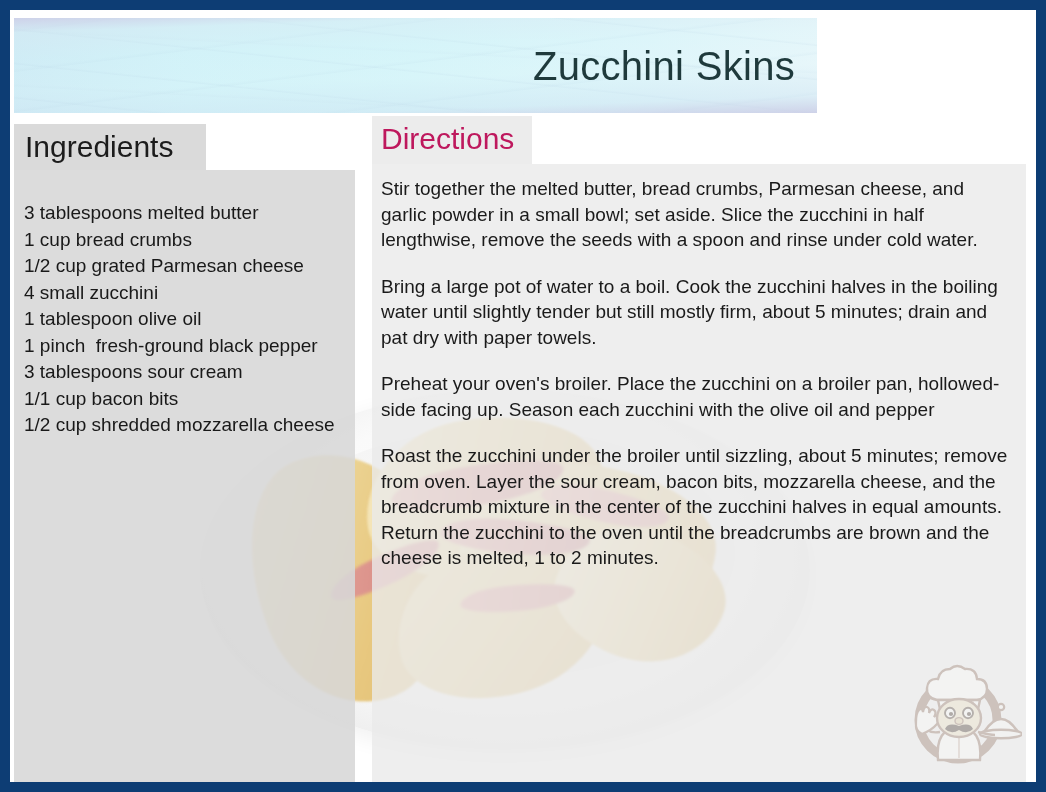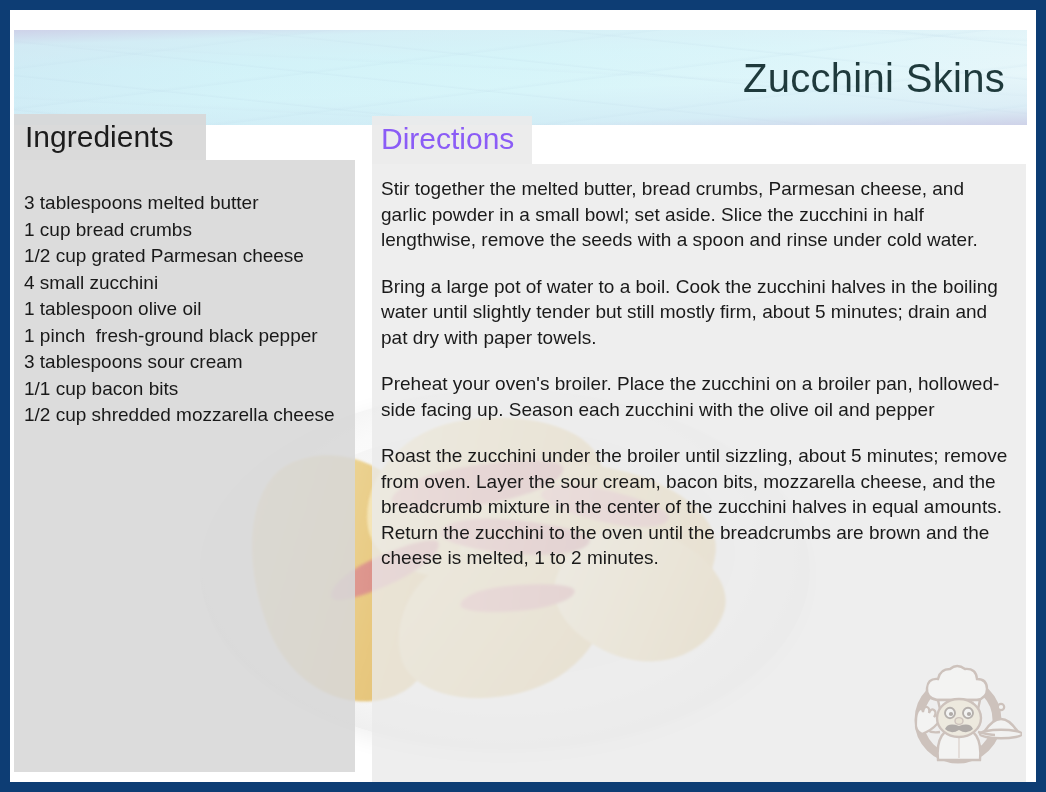--- a/index.html
+++ b/index.html
@@ -100,21 +100,21 @@
         transform: rotate(12deg); }
   .b5 { left: 300px; top: 215px; width: 115px; height: 26px;
         background: linear-gradient(100deg, #e2998f 0%, #cd7b78 100%);
         transform: rotate(-6deg); }
 
   
   .banner {
     position: absolute;
     left: 4px;
     top: 8px;
-    width: 1013px;
+    width: 803px;
     height: 95px;
     background:
       linear-gradient(178deg,
         rgba(206,208,232,0.92) 0%,
         rgba(212,235,244,0.55) 12%,
         rgba(209,243,249,0.35) 34%,
         rgba(214,245,250,0.30) 60%,
         rgba(205,230,243,0.55) 86%,
         rgba(202,205,230,0.88) 100%),
       repeating-linear-gradient(6deg,
@@ -130,21 +130,20 @@
         rgba(255,255,255,0.0) 22px,
         rgba(255,255,255,0.0) 40px),
       repeating-linear-gradient(3deg,
         rgba(255,255,255,0.0) 0px,
         rgba(255,255,255,0.0) 26px,
         rgba(185,205,225,0.10) 27px,
         rgba(255,255,255,0.0) 30px,
         rgba(255,255,255,0.0) 55px),
       linear-gradient(92deg, #cfe9f4 0%, #d3f2f8 22%, #d8f5f9 50%, #e2f6fa 78%, #eef7fa 100%);
     overflow: hidden;
-    margin-top: 12px;
   }
   .banner-title {
     position: absolute;
     right: 22px;
     top: 50%;
     transform: translateY(-50%);
     font-size: 40px;
     font-weight: 400;
     color: #1f3a3c;
     letter-spacing: 0.3px;
@@ -157,21 +156,21 @@
     left: 0;
     top: 0;
     width: 1026px;
     height: 772px;
   }
 
   
   .col-ingredients {
     position: absolute;
     left: 4px;
-    top: 104px;
+    top: 114px;
     width: 403px;
     height: 658px;
   }
   .ing-head-tab {
     position: absolute;
     left: 0;
     top: 0;
     width: 192px;
     height: 46px;
     background: rgba(215,215,215,0.93);
@@ -217,21 +216,21 @@
     width: 160px;
     height: 48px;
     background: rgba(234,234,234,0.92);
   }
   .dir-heading {
     position: absolute;
     left: 9px;
     top: 6px;
     font-size: 30px;
     font-weight: 400;
-    color: #8b5cf6;
+    color: #be185d;
     white-space: nowrap;
   }
   .dir-body {
     position: absolute;
     left: 0;
     top: 48px;
     width: 654px;
     height: 618px;
     background: rgba(234,234,234,0.80);
     padding: 12px 14px 0 9px;

